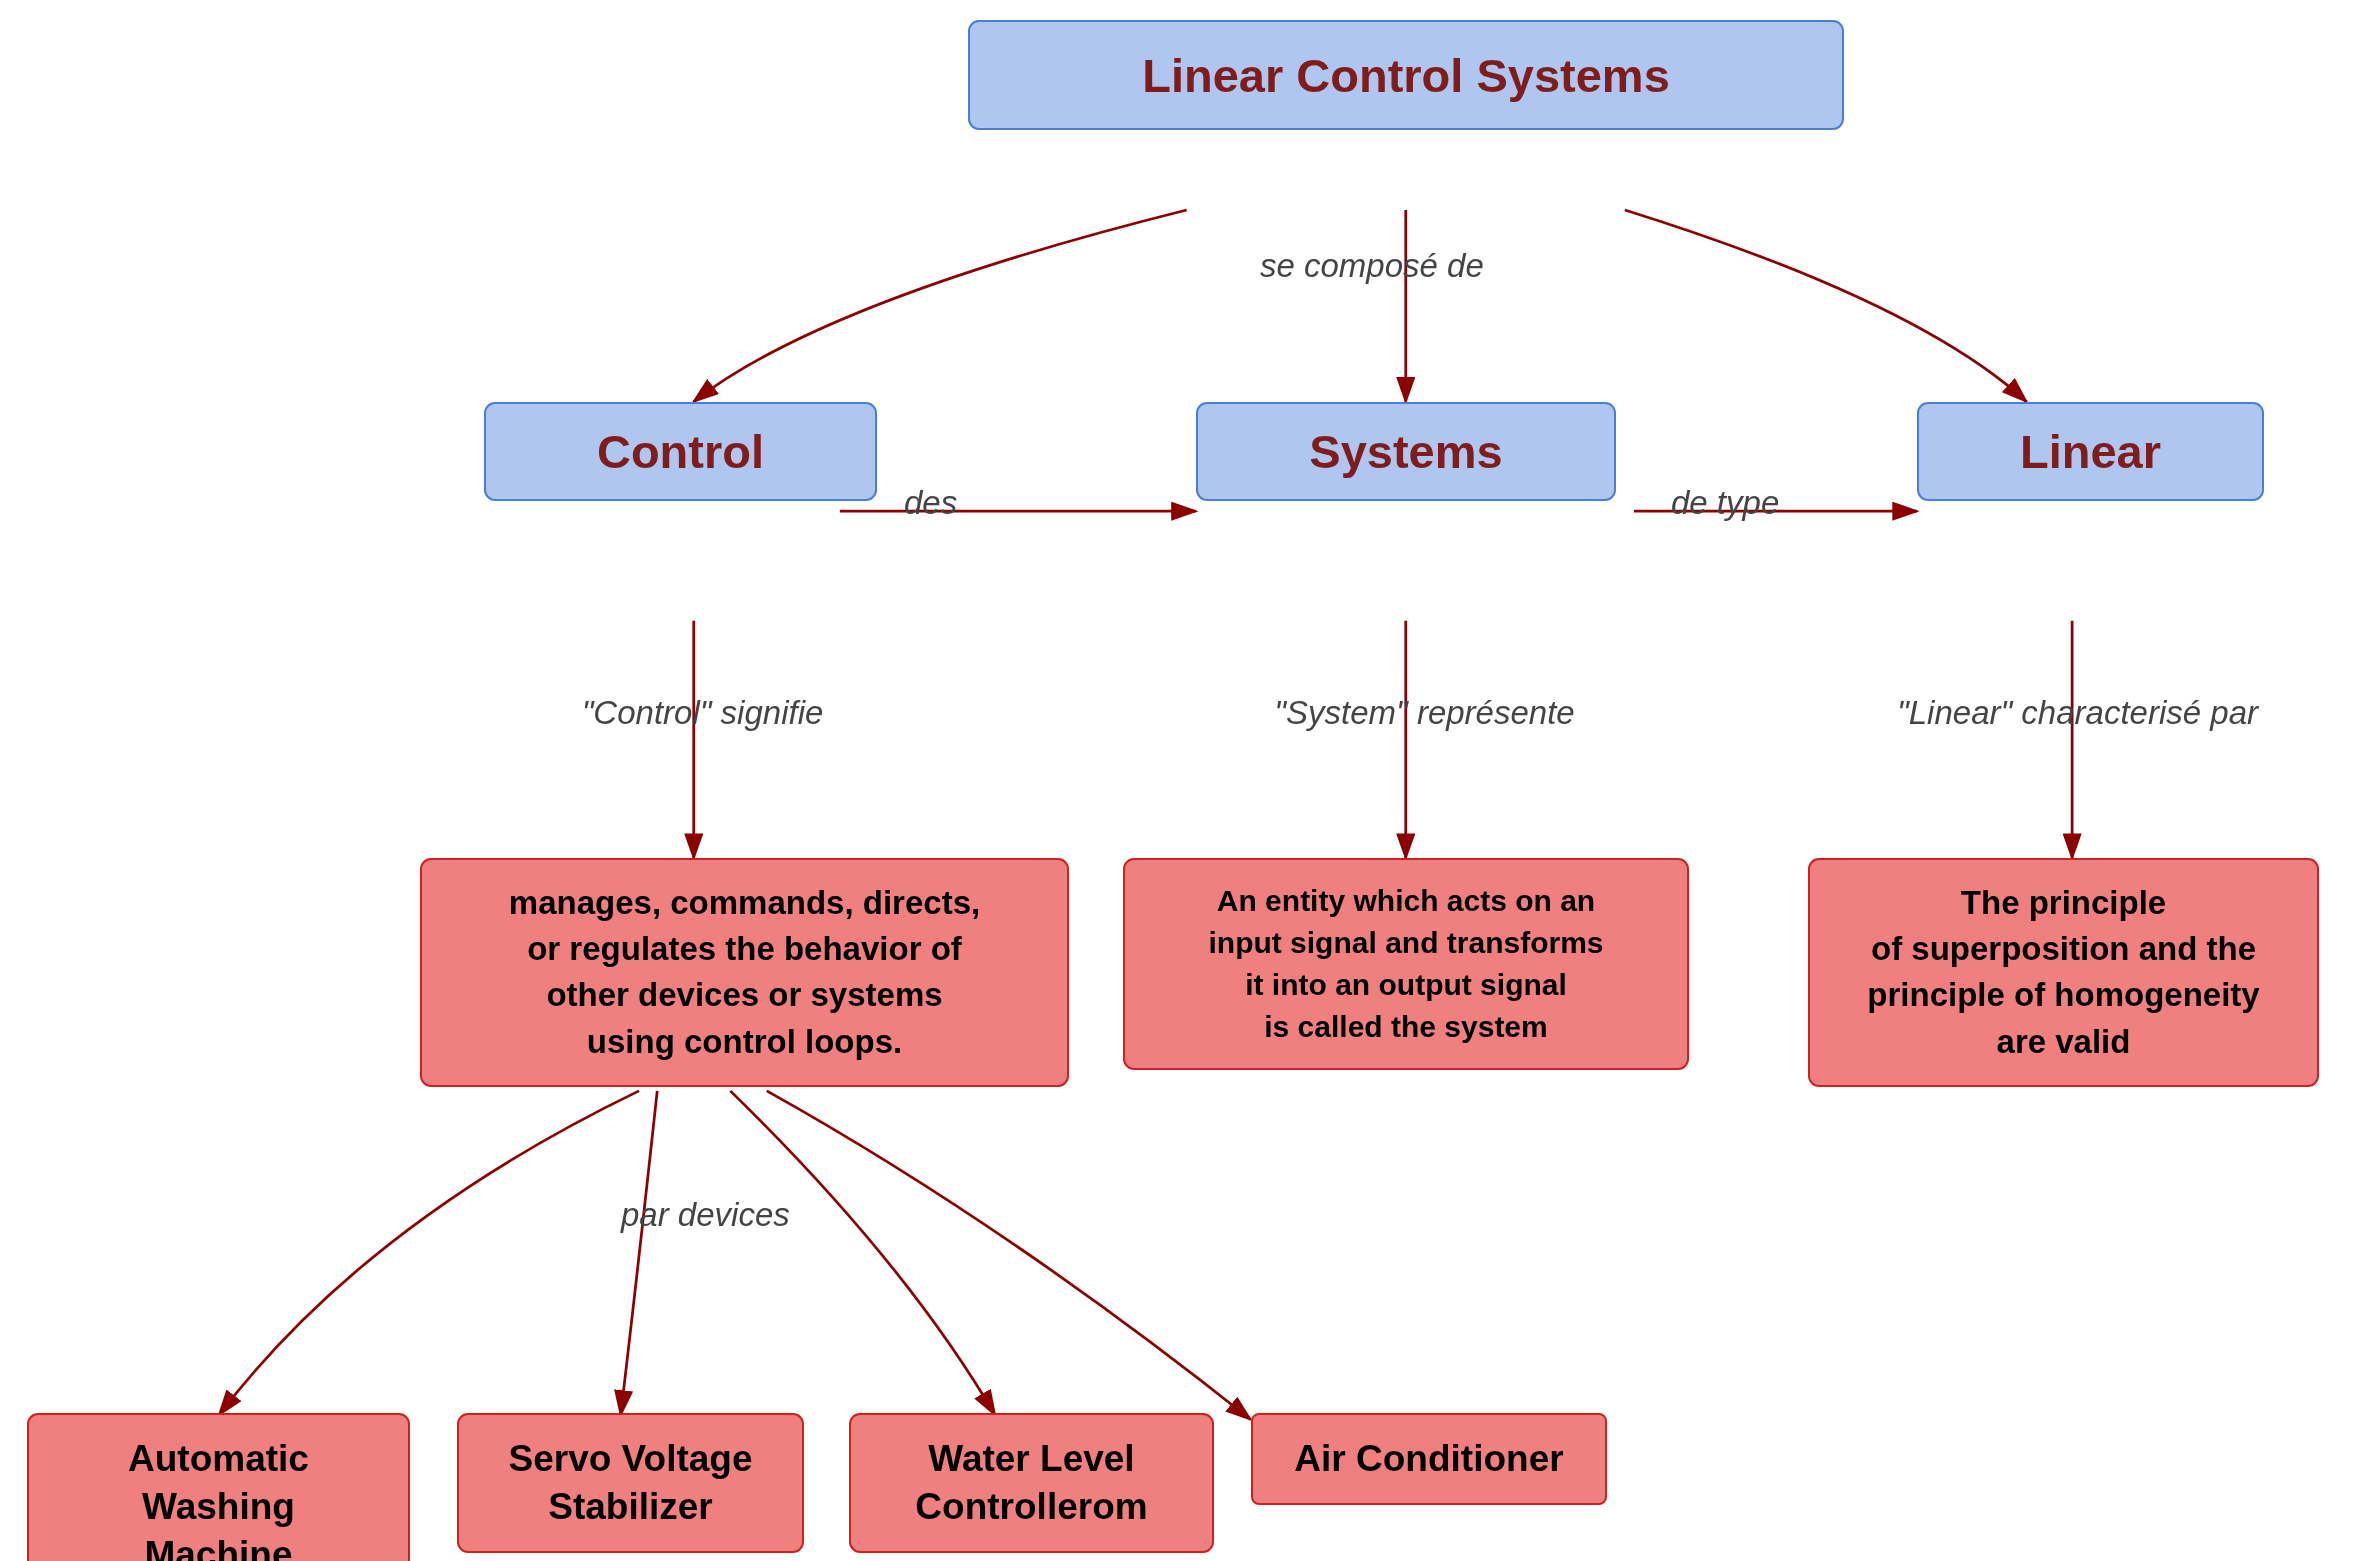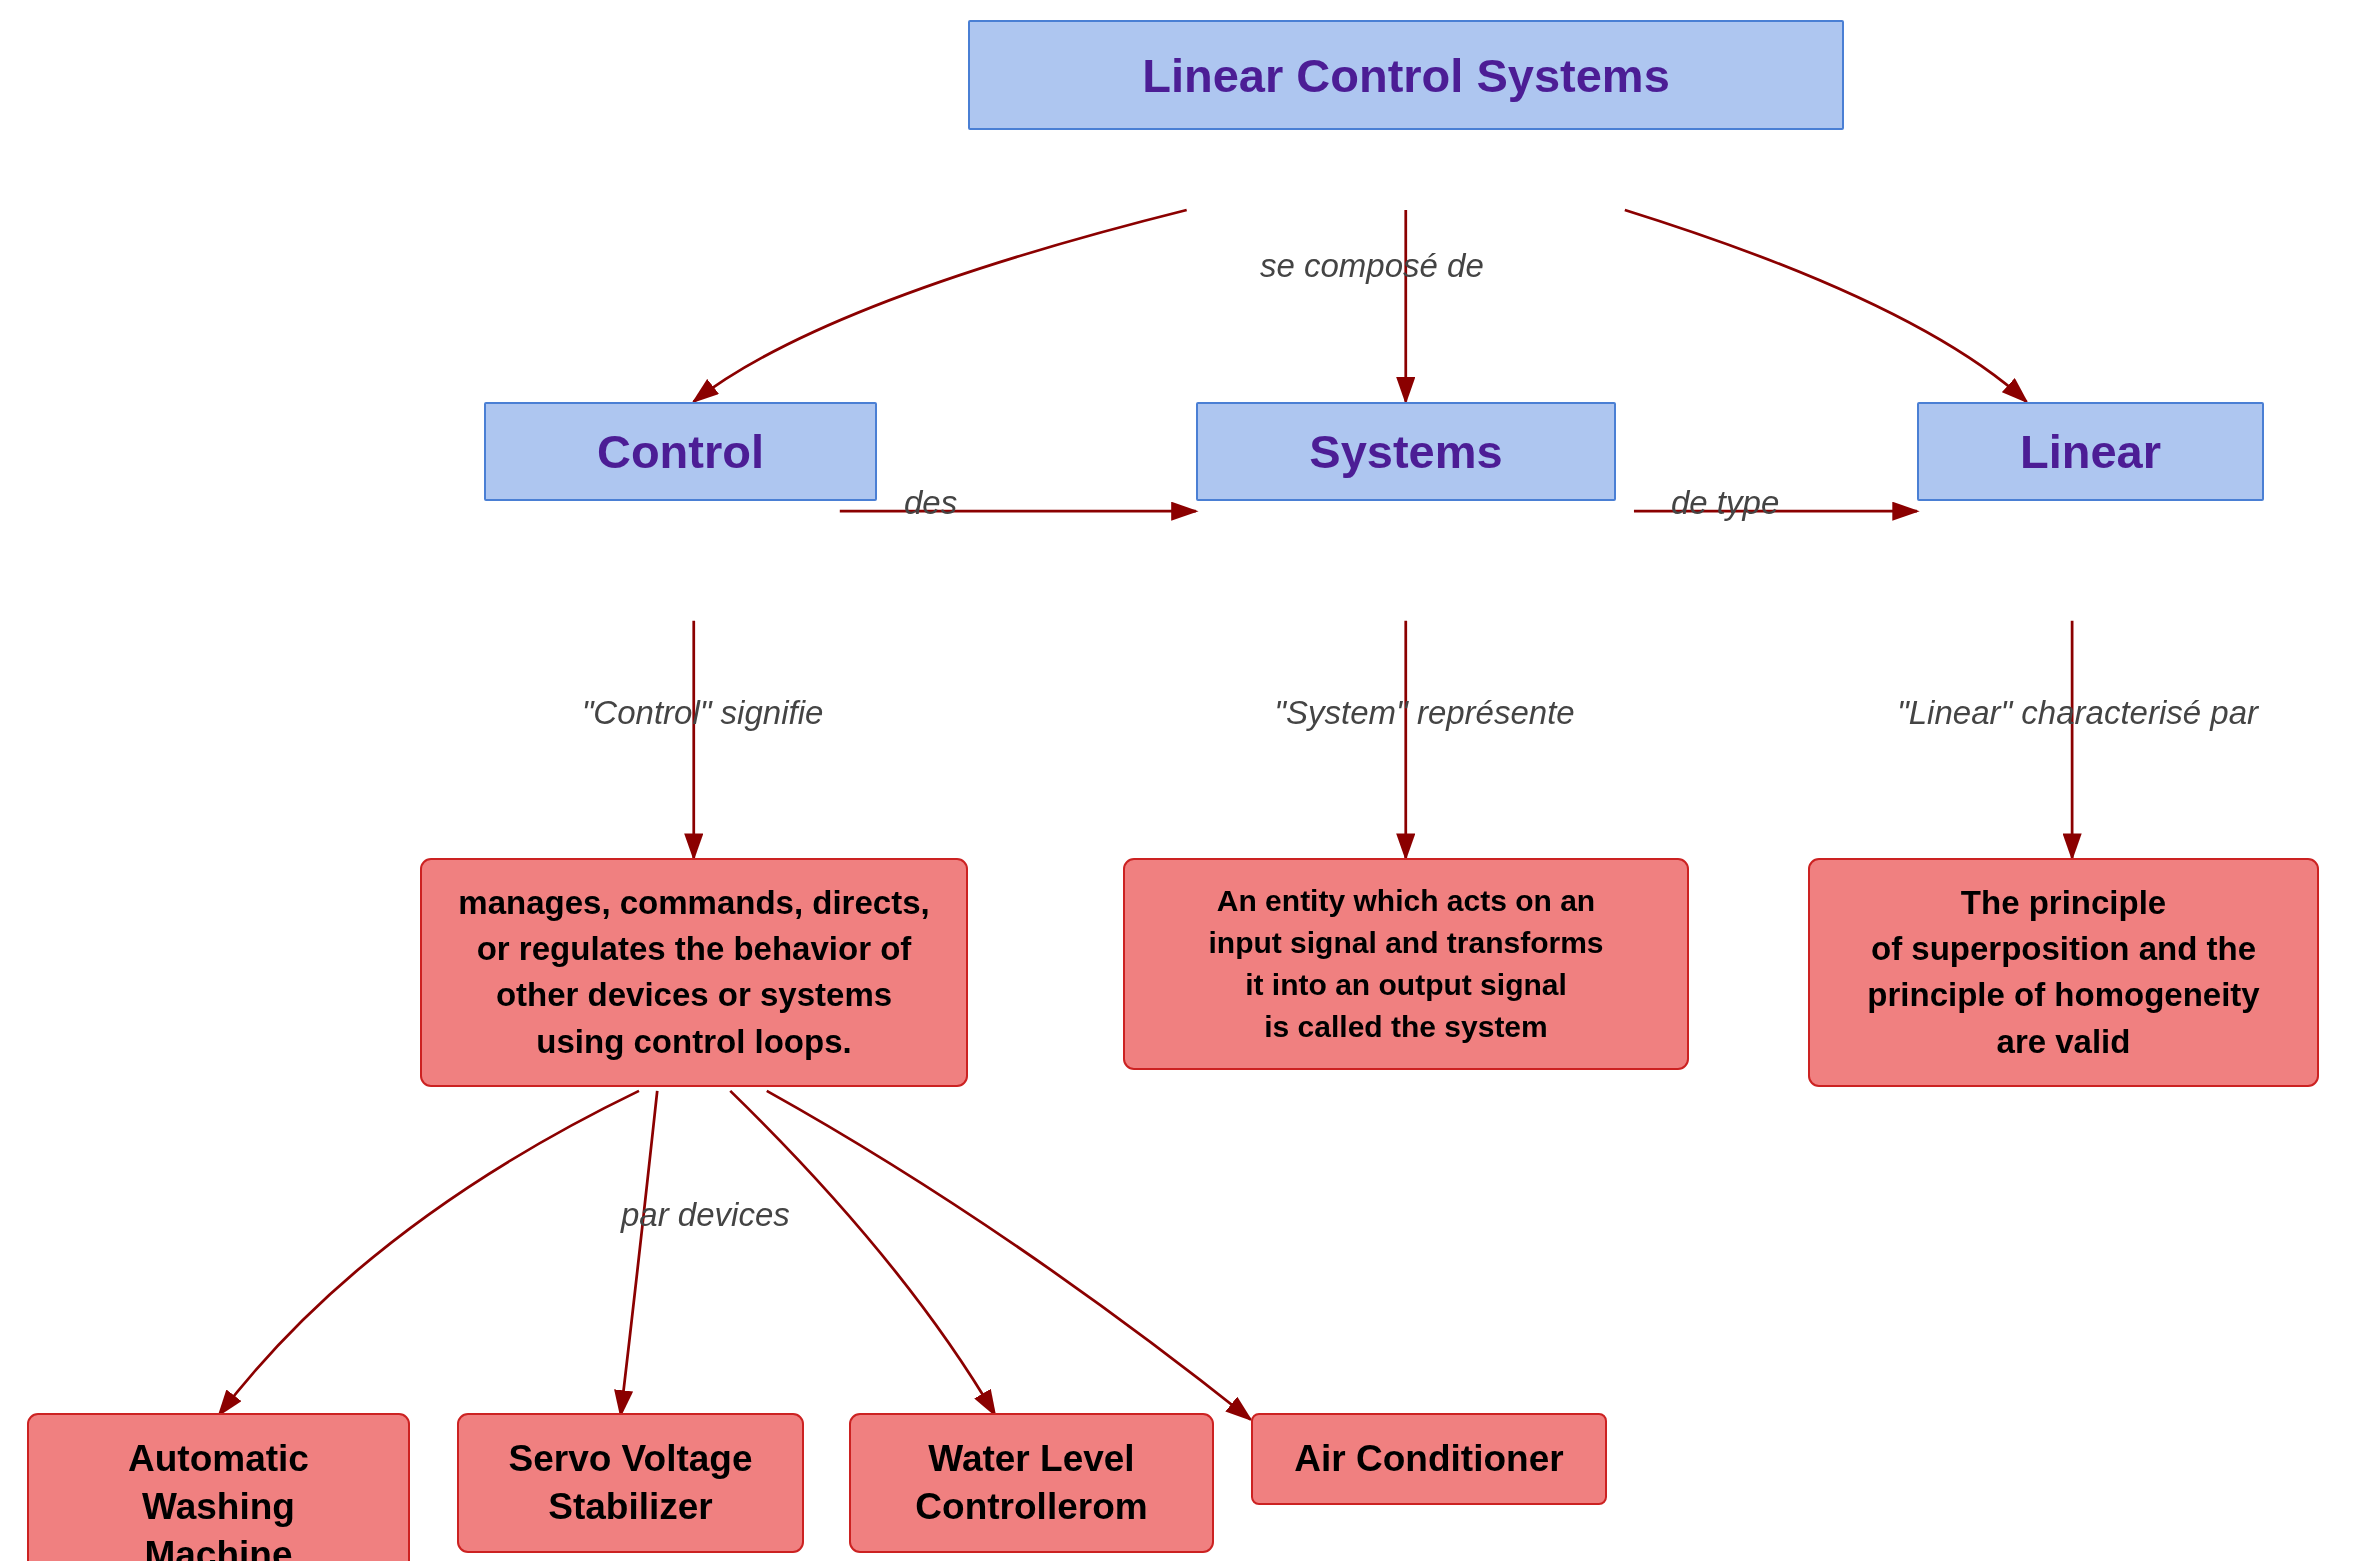--- a/index.html
+++ b/index.html
@@ -8,26 +8,26 @@
       font-family: Arial, sans-serif;
       width: 2377px;
       height: 1561px;
       position: relative;
       overflow: hidden;
     }
 
     .node-blue {
       background: #aec6f0;
       border: 2.7px solid #4a7fd4;
-      border-radius: 2px;
+      border-radius: 11px;
       padding: 16.4px 27px;
       text-align: center;
       font-weight: bold;
       font-size: 47px;
-      color: #4c1d95;
+      color: #7f1d1d;
       position: absolute;
     }
 
     .node-red {
       background: #f08080;
       border: 2.7px solid #cc2222;
       border-radius: 11px;
       padding: 16.4px 22px;
       text-align: center;
       font-weight: bold;
@@ -97,21 +97,21 @@
 </div>
 
 <div class="node-blue" style="left: 1196px; top: 402px; width: 420px; padding: 20px 27px;">
   <span>Systems</span>
 </div>
 
 <div class="node-blue" style="left: 1917px; top: 402px; width: 347px; padding: 20px 27px;">
   <span>Linear</span>
 </div>
 
-<div class="node-red" style="left: 420px; top: 858px; width: 548px; padding: 20px 22px; font-size: 33px; line-height: 1.4;">
+<div class="node-red" style="left: 420px; top: 858px; width: 649px; padding: 20px 22px; font-size: 33px; line-height: 1.4;">
   <span style="white-space: pre-line;">manages, commands, directs,
 or regulates the behavior of
 other devices or systems
 using control loops.</span>
 </div>
 
 <div class="node-red" style="left: 1123px; top: 858px; width: 566px; padding: 20px 22px; font-size: 30px; line-height: 1.4;">
   <span style="white-space: pre-line;">An entity which acts on an
 input signal and transforms
 it into an output signal

